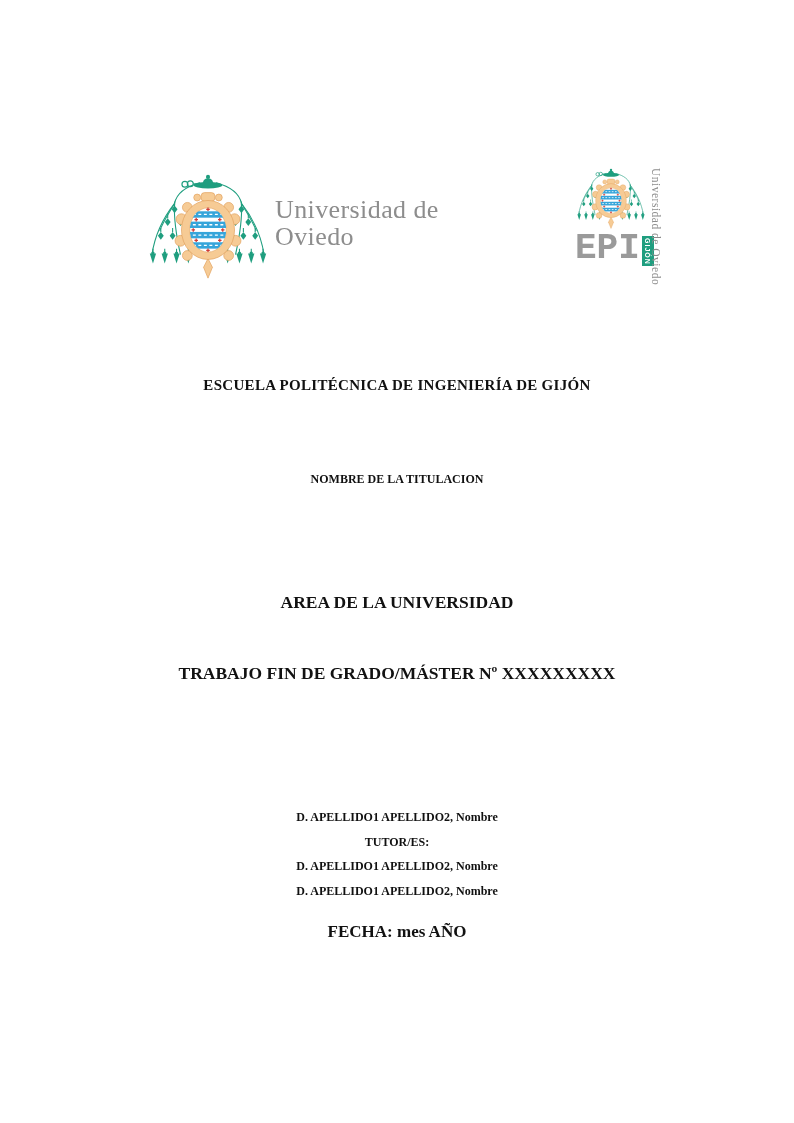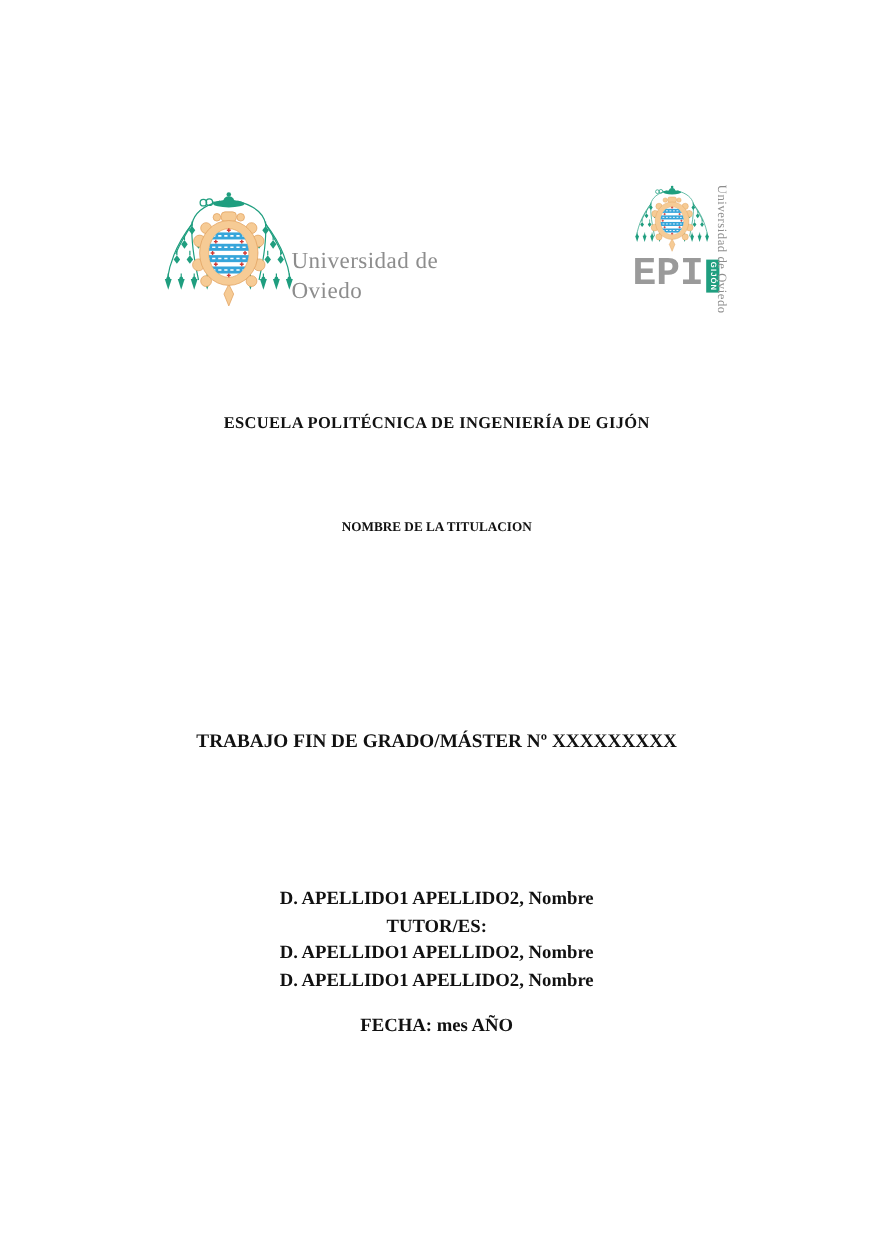--- a/index.html
+++ b/index.html
@@ -6,24 +6,23 @@
   .page{
     position:relative;
     width:794px;height:1123px;
     background:#ffffff;
     font-family:"Liberation Serif", serif;
     overflow:hidden;
   }
   
   .uo-logo{position:absolute;left:144px;top:170px;}
   .uo-wordmark{
-    position:absolute;left:265px;top:196px;
-    font-size:21px;line-height:27px;color:#8d8d8d;
+    position:absolute;left:275px;top:196px;
+    font-size:26px;line-height:27px;color:#8d8d8d;
     letter-spacing:0.4px;
-    margin-top:28px;
   }
   .epi-group{position:absolute;left:574px;top:166px;width:95px;height:122px;}
   .epi-escudo{position:absolute;left:0px;top:0px;}
   .epi-row{
     position:absolute;left:1px;top:62px;height:42px;
     display:flex;align-items:center;
   }
   .epi-letters{
     font-family:Liberation Mono, monospace;
     font-weight:bold;font-size:36px;line-height:40px;
@@ -49,21 +48,21 @@
   
   .line{
     position:absolute;left:0;right:0;
     text-align:center;font-weight:bold;color:#111111;
   }
   .school-name{top:377px;font-size:15px;letter-spacing:0.3px;}
   .degree-name{top:472px;font-size:12px;}
   .university-area{top:592px;font-size:17.5px;}
   .project-line{top:663px;font-size:17.5px;}
   .work-title{top:710px;font-size:17.5px;}
-  .credits{top:805px;font-size:17px;line-height:24.6px;}
+  .credits{top:805px;font-size:12px;line-height:24.6px;}
   .date-line{top:922px;font-size:17px;}
 </style>
 </head>
 <body>
 
 <svg width="0" height="0" style="position:absolute" aria-hidden="true">
   <defs>
     <clipPath id="ovalclip">
         <ellipse cx="65" cy="61" rx="18.5" ry="22.5"></ellipse>
       </clipPath>
@@ -168,20 +167,21 @@
       <span class="epi-letters">EPI</span>
       <span class="epi-tag">
         <span>GIJÓN</span>
       </span>
     </div>
     <div class="epi-vertical">Universidad de Oviedo</div>
   </div>
 
   <div class="line school-name">ESCUELA POLITÉCNICA DE INGENIERÍA DE GIJÓN</div>
   <div class="line degree-name">NOMBRE DE LA TITULACION</div>
+  <div class="line university-area">AREA DE LA UNIVERSIDAD</div>
   <div class="line project-line">TRABAJO FIN DE GRADO/MÁSTER Nº XXXXXXXXX</div>
 
   <div class="line credits">
     <div>D. APELLIDO1 APELLIDO2, Nombre</div>
     <div>TUTOR/ES:</div>
     <div>D. APELLIDO1 APELLIDO2, Nombre</div>
     <div>D. APELLIDO1 APELLIDO2, Nombre</div>
   </div>
 
   <div class="line date-line">FECHA: mes AÑO</div>

